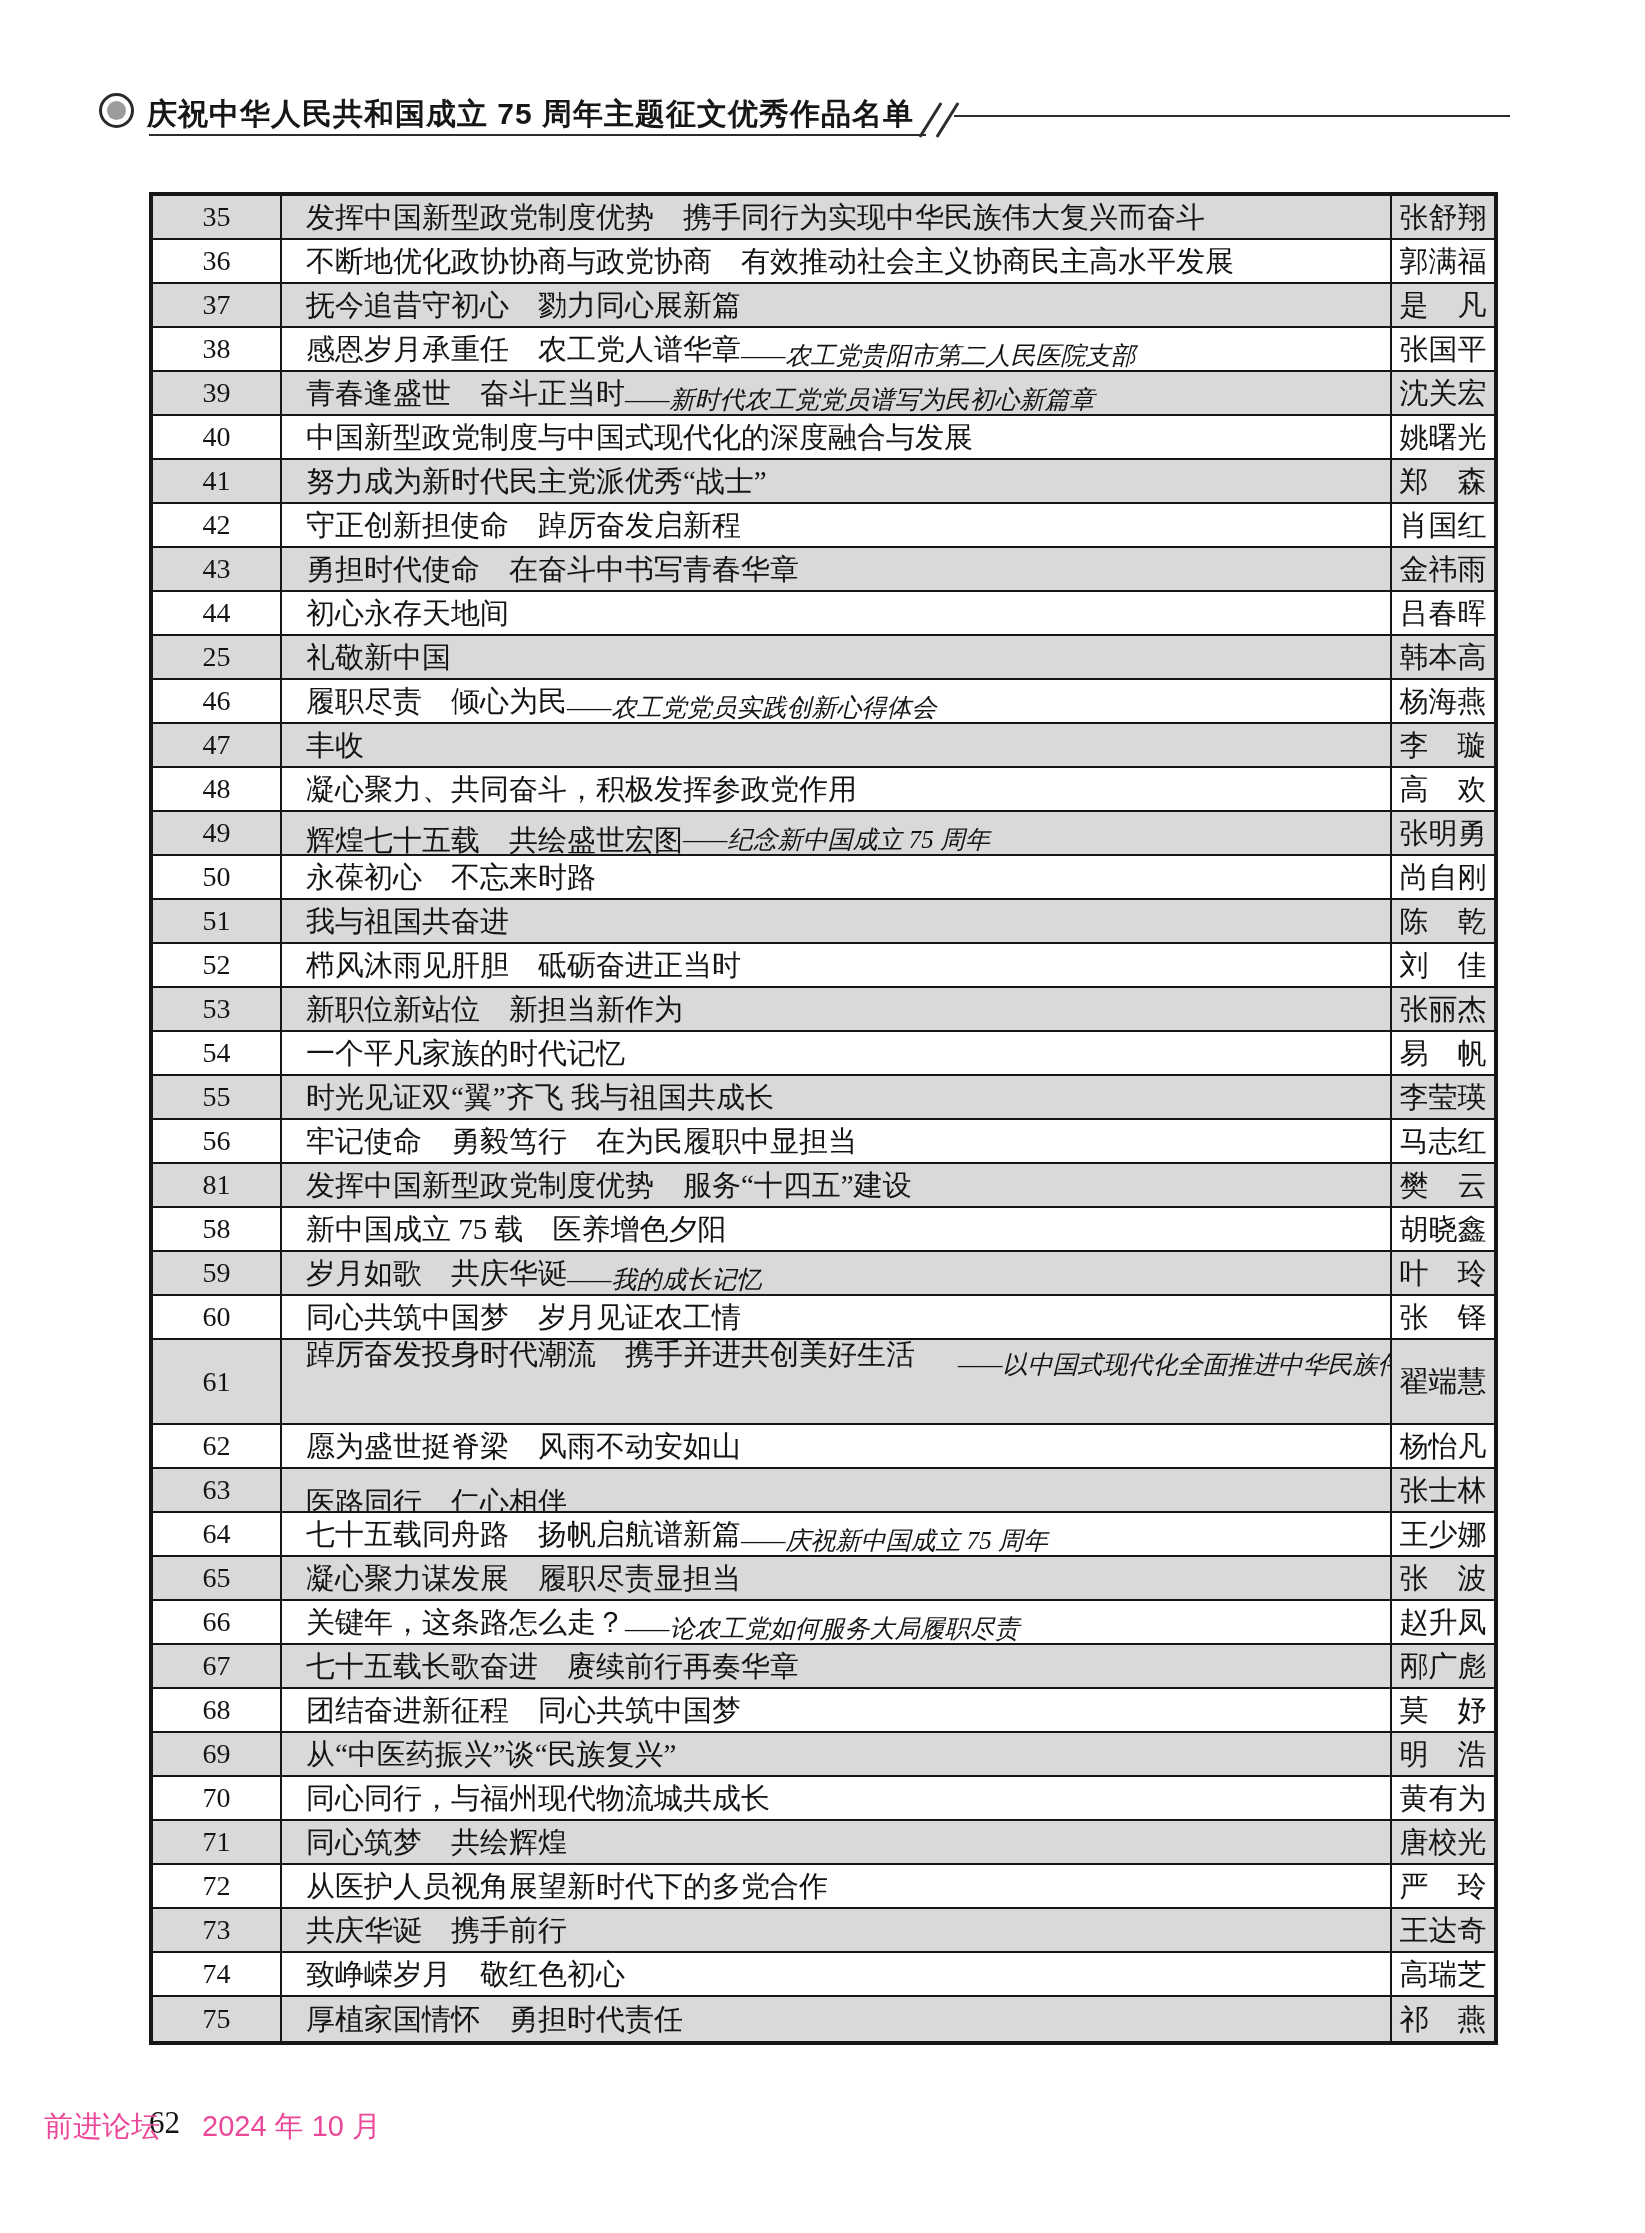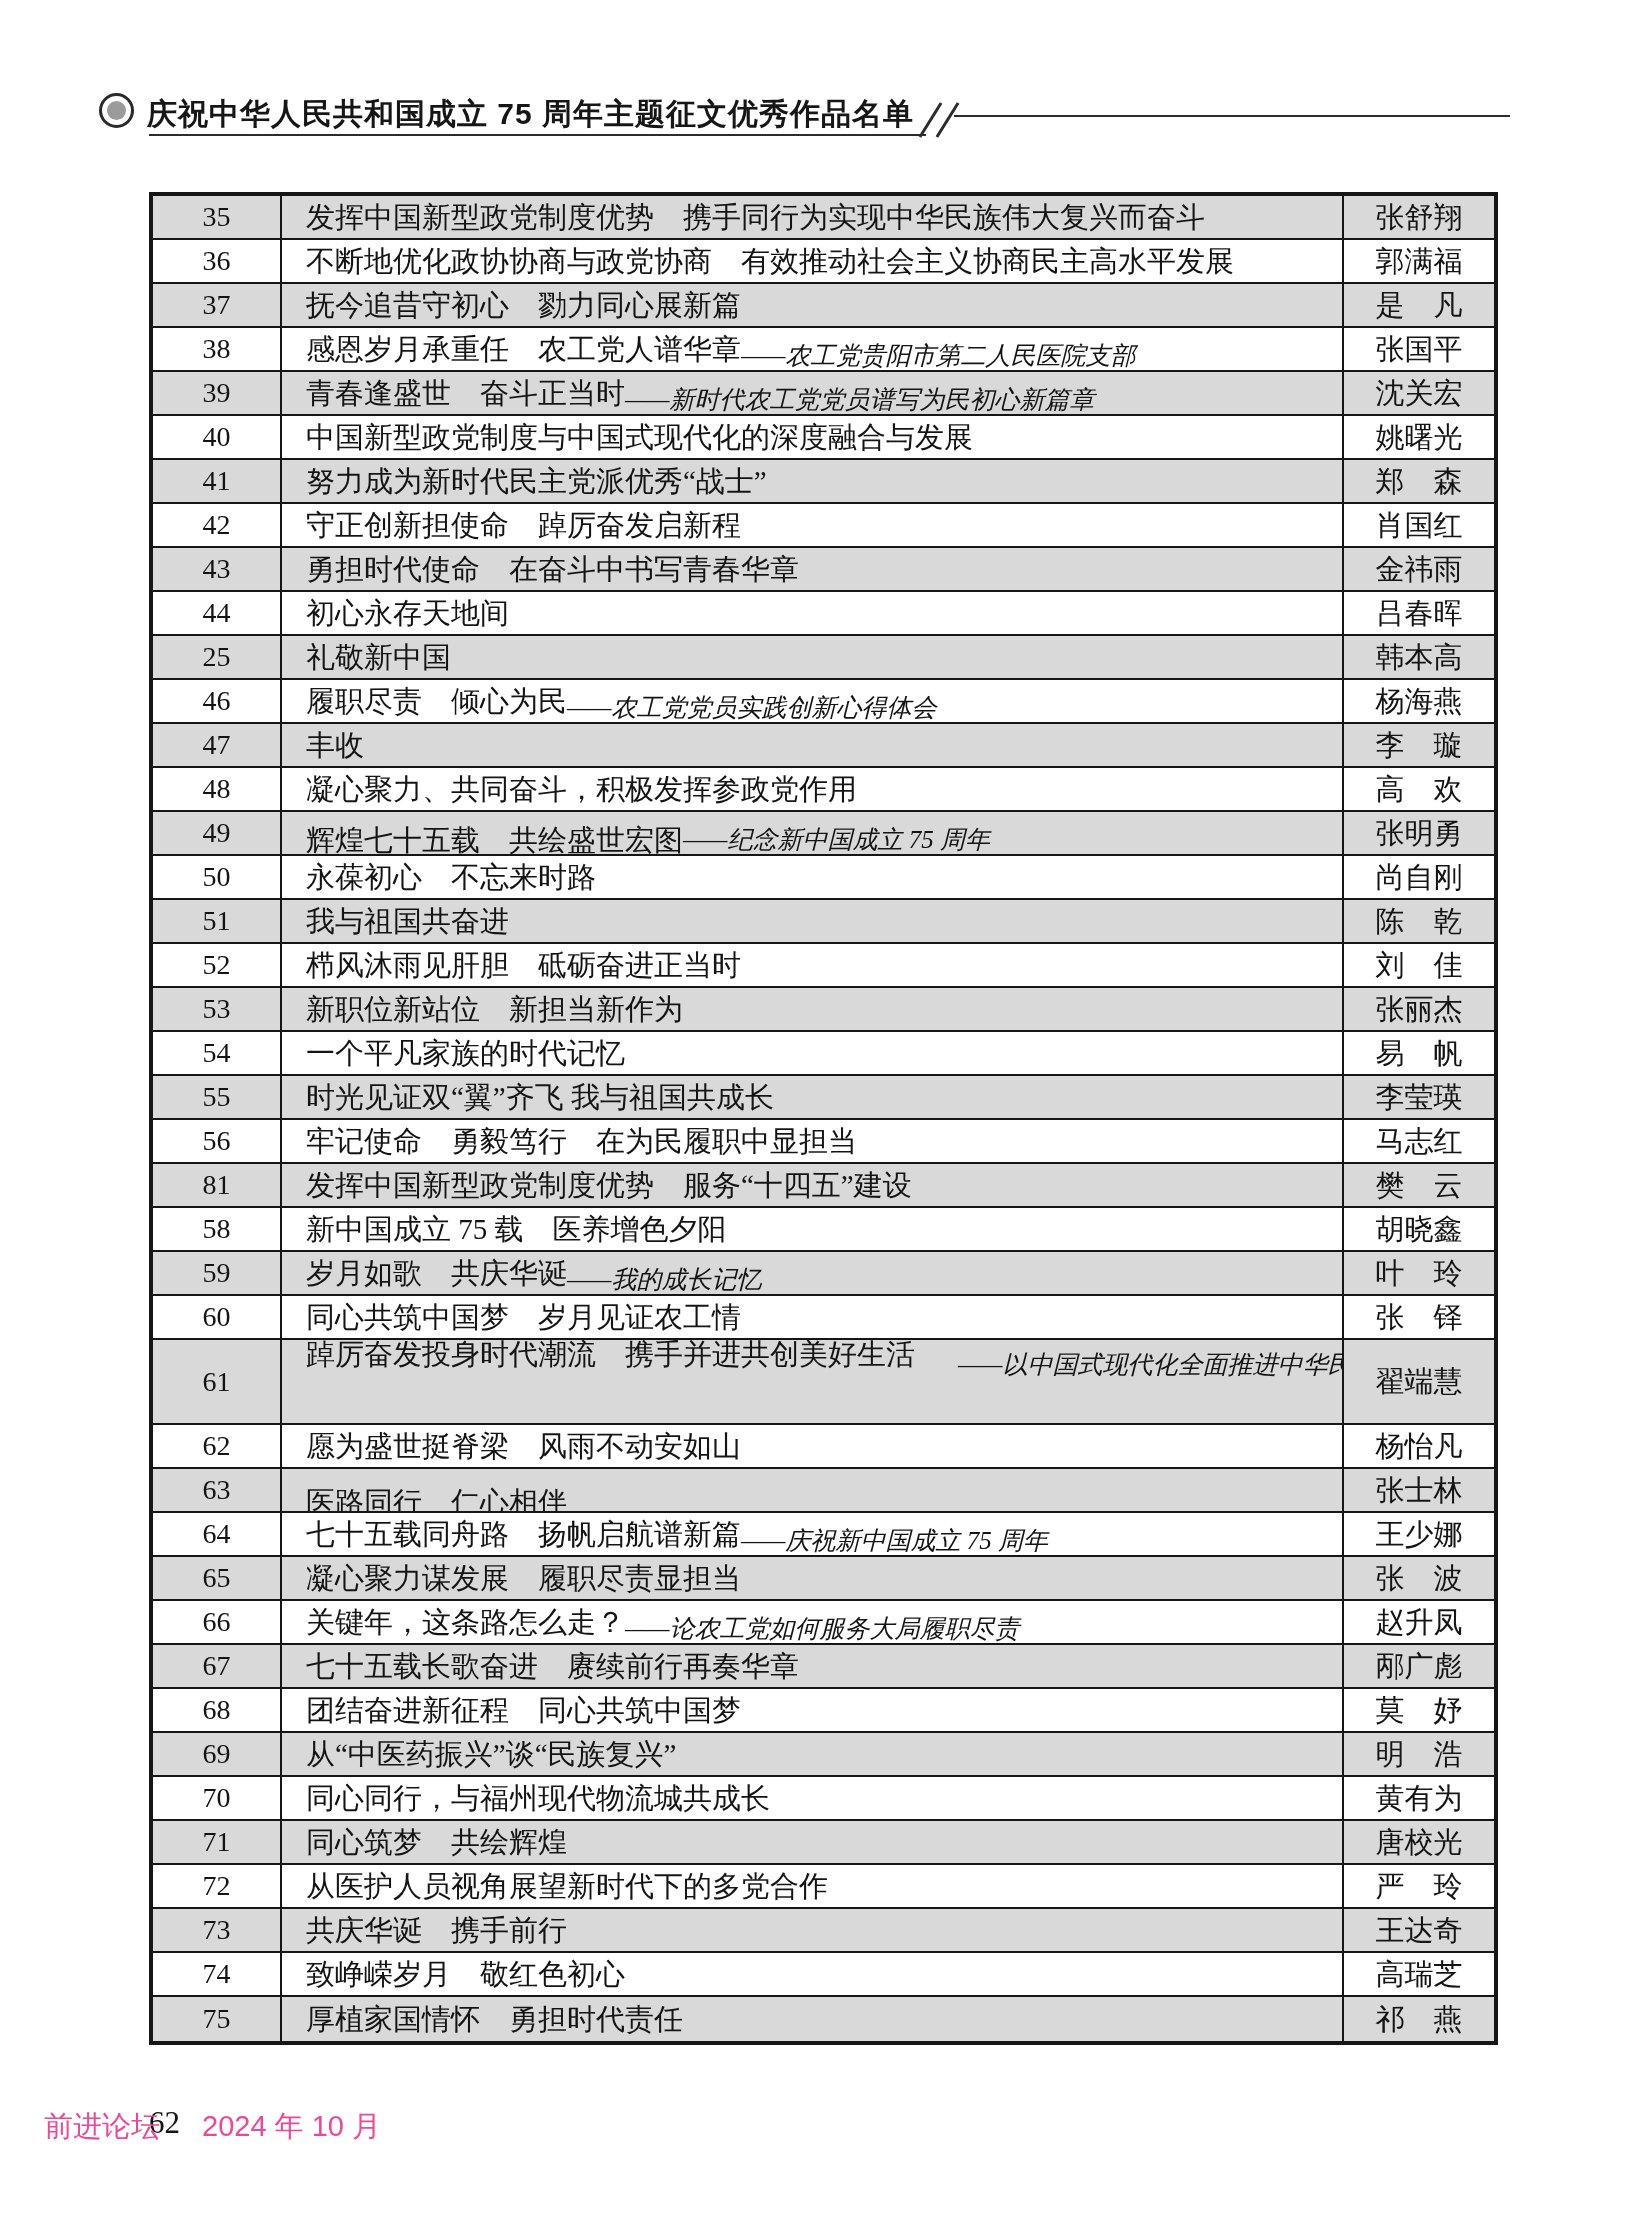--- a/index.html
+++ b/index.html
@@ -25,21 +25,21 @@
             border:4px solid #161616;box-sizing:border-box;background:#fff;}
   .row{display:flex;height:44px;border-bottom:2px solid #161616;box-sizing:border-box;}
   .row:last-child{border-bottom:none;}
   .row.tall{height:85px;}
   .row.shaded{background:var(--row-shaded,#d9d9d9);}
   .cell{box-sizing:border-box;display:flex;align-items:center;font-size:29px;line-height:1;}
   .cell.num{width:129px;justify-content:center;border-right:2px solid #161616;
             font-size:28px;font-family:"Liberation Serif",serif;}
   .cell.title{flex:1;border-right:2px solid #161616;padding-left:24px;
             white-space:nowrap;overflow:hidden;}
-  .cell.author{width:150px;justify-content:center;white-space:nowrap;padding:0 6px;}
+  .cell.author{width:102px;justify-content:center;white-space:nowrap;padding:0 6px;}
   .sub{font-style:italic;font-size:25px;margin-top:12px;}
   .row.tall .cell.title{flex-direction:row;align-items:flex-start;justify-content:space-between;gap:9px;}
   .row.tall .sub{display:block;padding-left:34px;}
 
   
   .page-number{position:absolute;left:149px;top:2105px;font-size:31px;}
   .footer-center{position:absolute;left:0;right:0;top:2107px;text-align:left;
             font-family:"Liberation Sans",sans-serif;font-size:29px;color:#ec4899;padding-left:44px;}
   .footer-center .issue{margin-left:42px;}
 </style>

